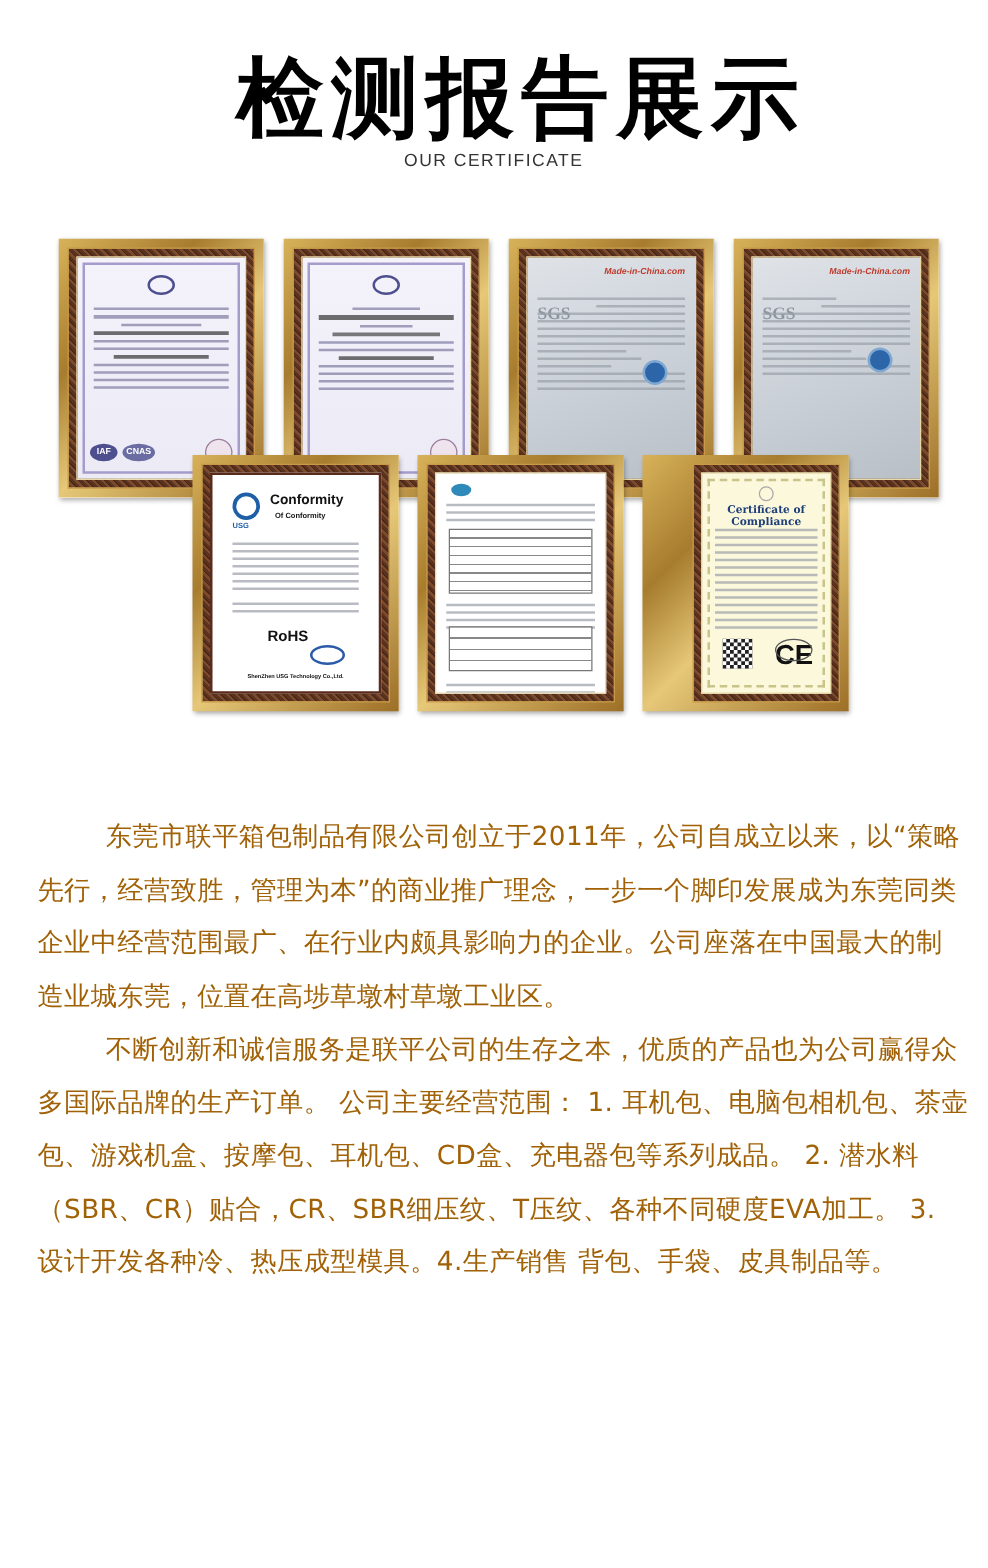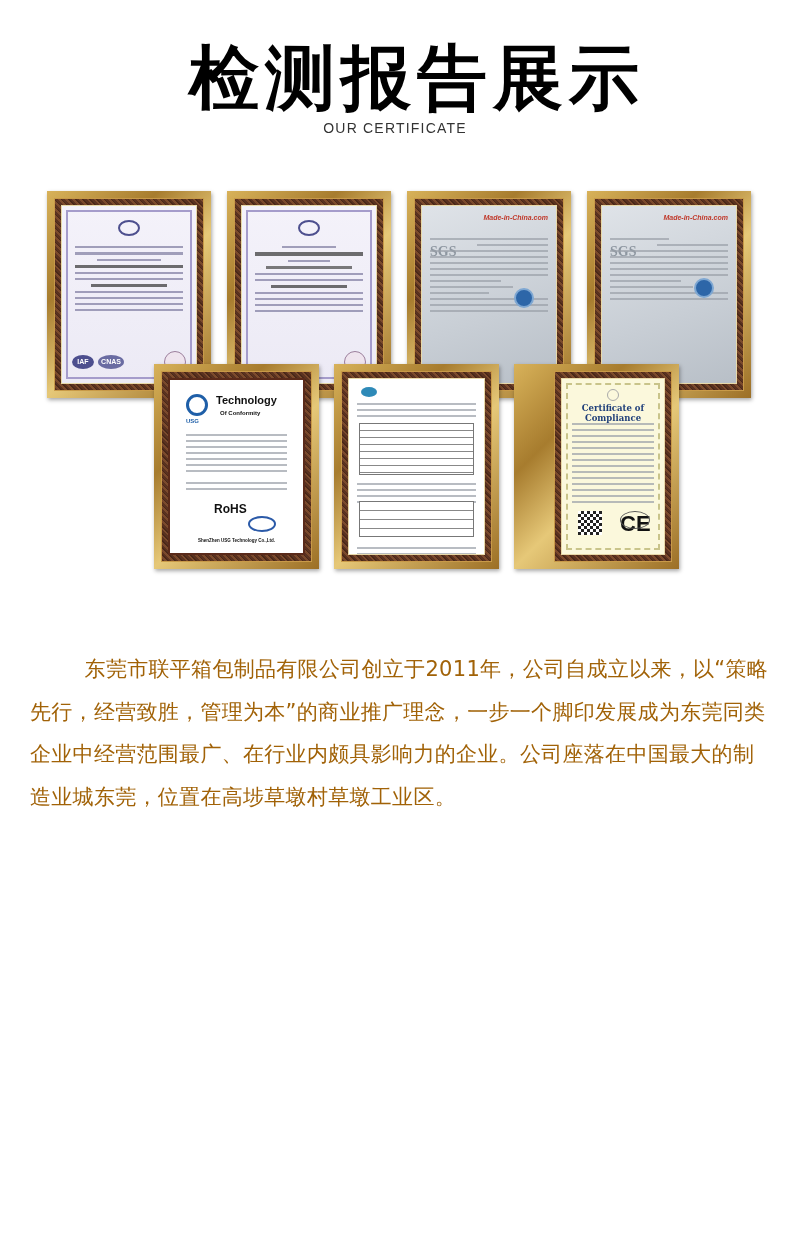--- a/index.html
+++ b/index.html
@@ -144,21 +144,21 @@
     <div class="seal" style="right:22px; top:72px; width:16px; height:16px; background:#2d66a8; border:2px solid #7ea7d2;"></div>
   </div>
     </div>
 </div>
 
 <div class="frame" style="left:154px; top:364px; width:165px; height:205px;">
   <div class="frame-inner">
       <div class="paper p-white" style="border:2px solid #5a2a1a;">
     <div class="usg-logo"></div>
     <div class="usg-text">USG</div>
-    <div class="c-heading" style="left:46px; top:14px; font-size:11px;">Technology</div>
+    <div class="c-heading" style="left:46px; top:14px; font-size:11px;">Conformity</div>
     <div class="c-heading" style="left:50px; top:30px; font-size:6px;">Of Conformity</div>
     <div class="lines" style="top:50px; left:12%; right:12%;">
           <i></i>
           <i></i>
           <i></i>
           <i></i>
           <i></i>
           <i></i>
           <i></i>
           <i style="margin-top:10px"></i>
@@ -221,13 +221,14 @@
         </div>
     <div class="qr" style="left:16px; top:132px;"></div>
     <div class="ce-mark" style="left:58px; top:132px;">CE</div>
     <div class="seal" style="right:14px; top:132px; width:28px; height:16px; border:1px solid #555;"></div>
   </div>
     </div>
 </div>
 
 <div class="body-text">
   <p>东莞市联平箱包制品有限公司创立于2011年，公司自成立以来，以“策略先行，经营致胜，管理为本”的商业推广理念，一步一个脚印发展成为东莞同类企业中经营范围最广、在行业内颇具影响力的企业。公司座落在中国最大的制造业城东莞，位置在高埗草墩村草墩工业区。</p>
+  <p>不断创新和诚信服务是联平公司的生存之本，优质的产品也为公司赢得众多国际品牌的生产订单。 公司主要经营范围： 1. 耳机包、电脑包相机包、茶壶包、游戏机盒、按摩包、耳机包、CD盒、充电器包等系列成品。 2. 潜水料（SBR、CR）贴合，CR、SBR细压纹、T压纹、各种不同硬度EVA加工。 3. 设计开发各种冷、热压成型模具。4.生产销售 背包、手袋、皮具制品等。</p>
 </div>
 
 </body></html>

